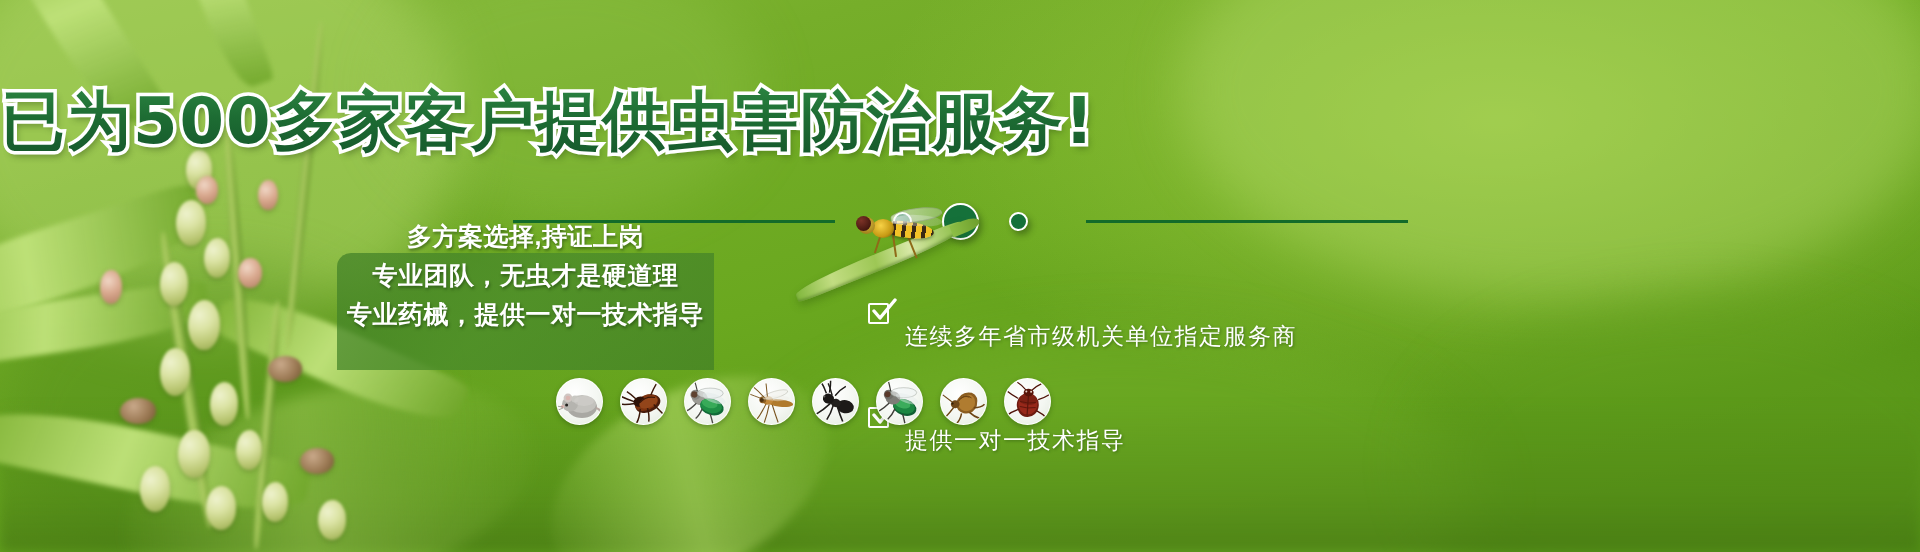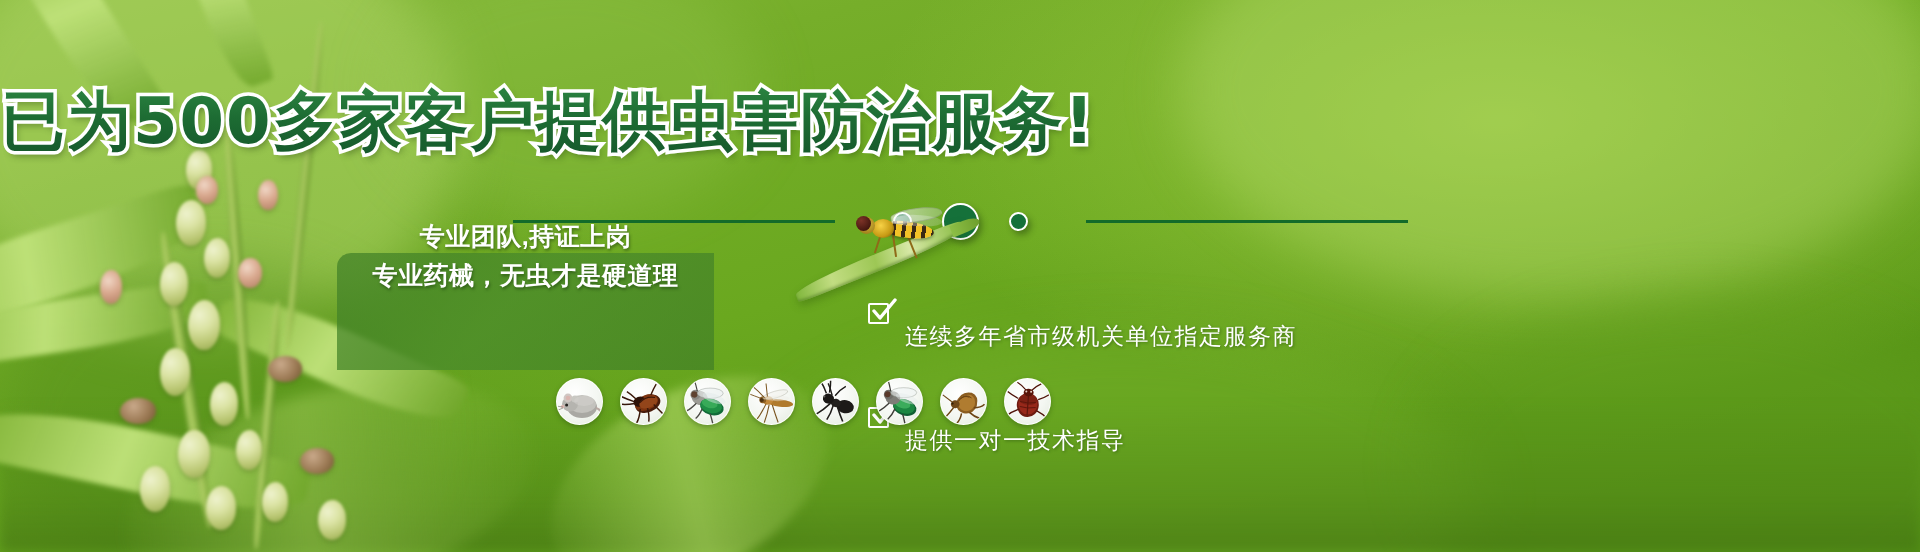--- a/index.html
+++ b/index.html
@@ -306,22 +306,23 @@
     <div class="dotwrap">
       <span class="dot sm"></span>
       <span class="dot lg"></span>
       <span class="dot sm"></span>
     </div>
     <div class="rule"></div>
   </div>
 
   <div id="panel">
     <div class="lines">
-      <div class="l l1">专业团队,持证上岗</div>
-      <div class="l l2">专业药械，无虫才是硬道理</div>
+      <div class="l l1">多方案选择,持证上岗</div>
+      <div class="l l2">专业团队，无虫才是硬道理</div>
+      <div class="l l3">专业药械，提供一对一技术指导</div>
     </div>
   </div>
 
   <div id="leafstalk">
     <div class="blade"></div>
     <div class="tip"></div>
   </div>
 
   <div id="fly">
     <div class="leg" style="left:30px; top:30px; height:20px; transform:rotate(18deg);"></div>

